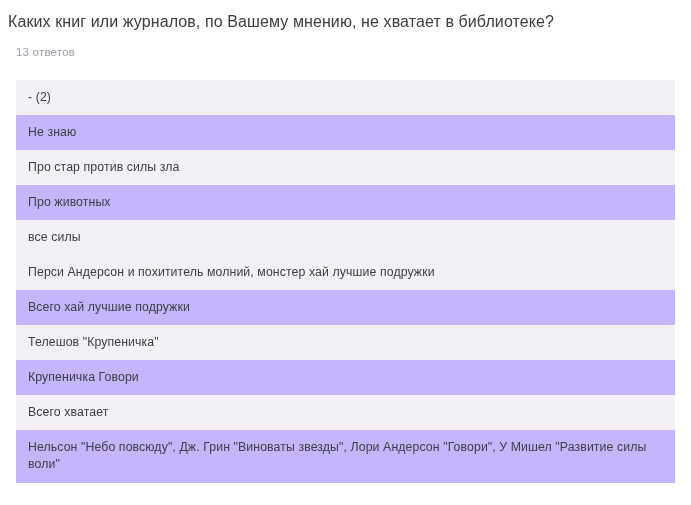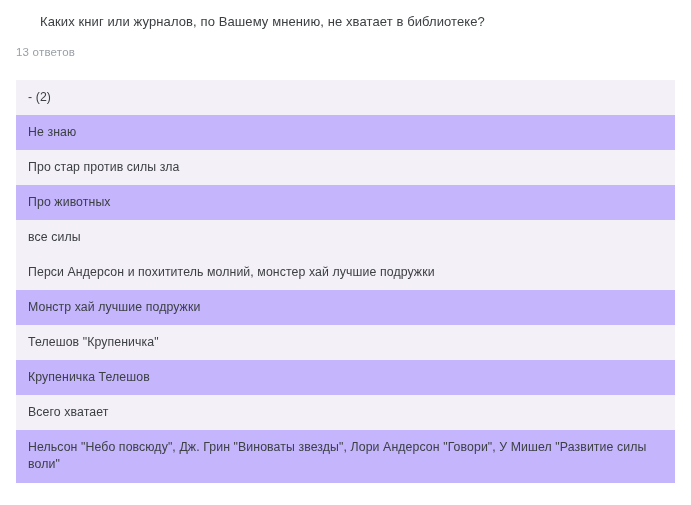--- a/index.html
+++ b/index.html
@@ -15,27 +15,26 @@
     color: #202124;
   }
   .page {
     position: relative;
     width: 691px;
     height: 505px;
     box-sizing: border-box;
     padding: 0;
   }
   .question-title {
-    font-size: 13px;
+    font-size: 16px;
     line-height: 28px;
     color: #3c4043;
-    padding: 8px 18px 0 21px;
+    padding: 8px 18px 0 8px;
     font-weight: 400;
     letter-spacing: 0.1px;
-    margin-left: 19px;
   }
   .response-count {
     font-size: 11.5px;
     color: #9aa0a6;
     padding: 10px 0 0 16px;
     letter-spacing: 0.2px;
   }
   .answers-wrap {
     margin: 22px 16px 0 16px;
     border: 0;
@@ -100,27 +99,27 @@
     <div class="answer-row odd">
       <span class="txt">Про животных</span>
     </div>
     <div class="answer-row even">
       <span class="txt">все силы</span>
     </div>
     <div class="answer-row even">
       <span class="txt">Перси Андерсон и похититель молний, монстер хай лучшие подружки</span>
     </div>
     <div class="answer-row odd">
-      <span class="txt">Монстр хай лучшие подружки</span>
+      <span class="txt">Всего хай лучшие подружки</span>
     </div>
     <div class="answer-row even">
       <span class="txt">Телешов "Крупеничка"</span>
     </div>
     <div class="answer-row odd">
-      <span class="txt">Крупеничка Телешов</span>
+      <span class="txt">Крупеничка Говори</span>
     </div>
     <div class="answer-row even">
       <span class="txt">Всего хватает</span>
     </div>
     <div class="answer-row odd tall">
       <span class="txt">Нельсон "Небо повсюду", Дж. Грин "Виноваты звезды", Лори Андерсон "Говори", У Мишел "Развитие силы воли"</span>
     </div>
 
   </div>
 

